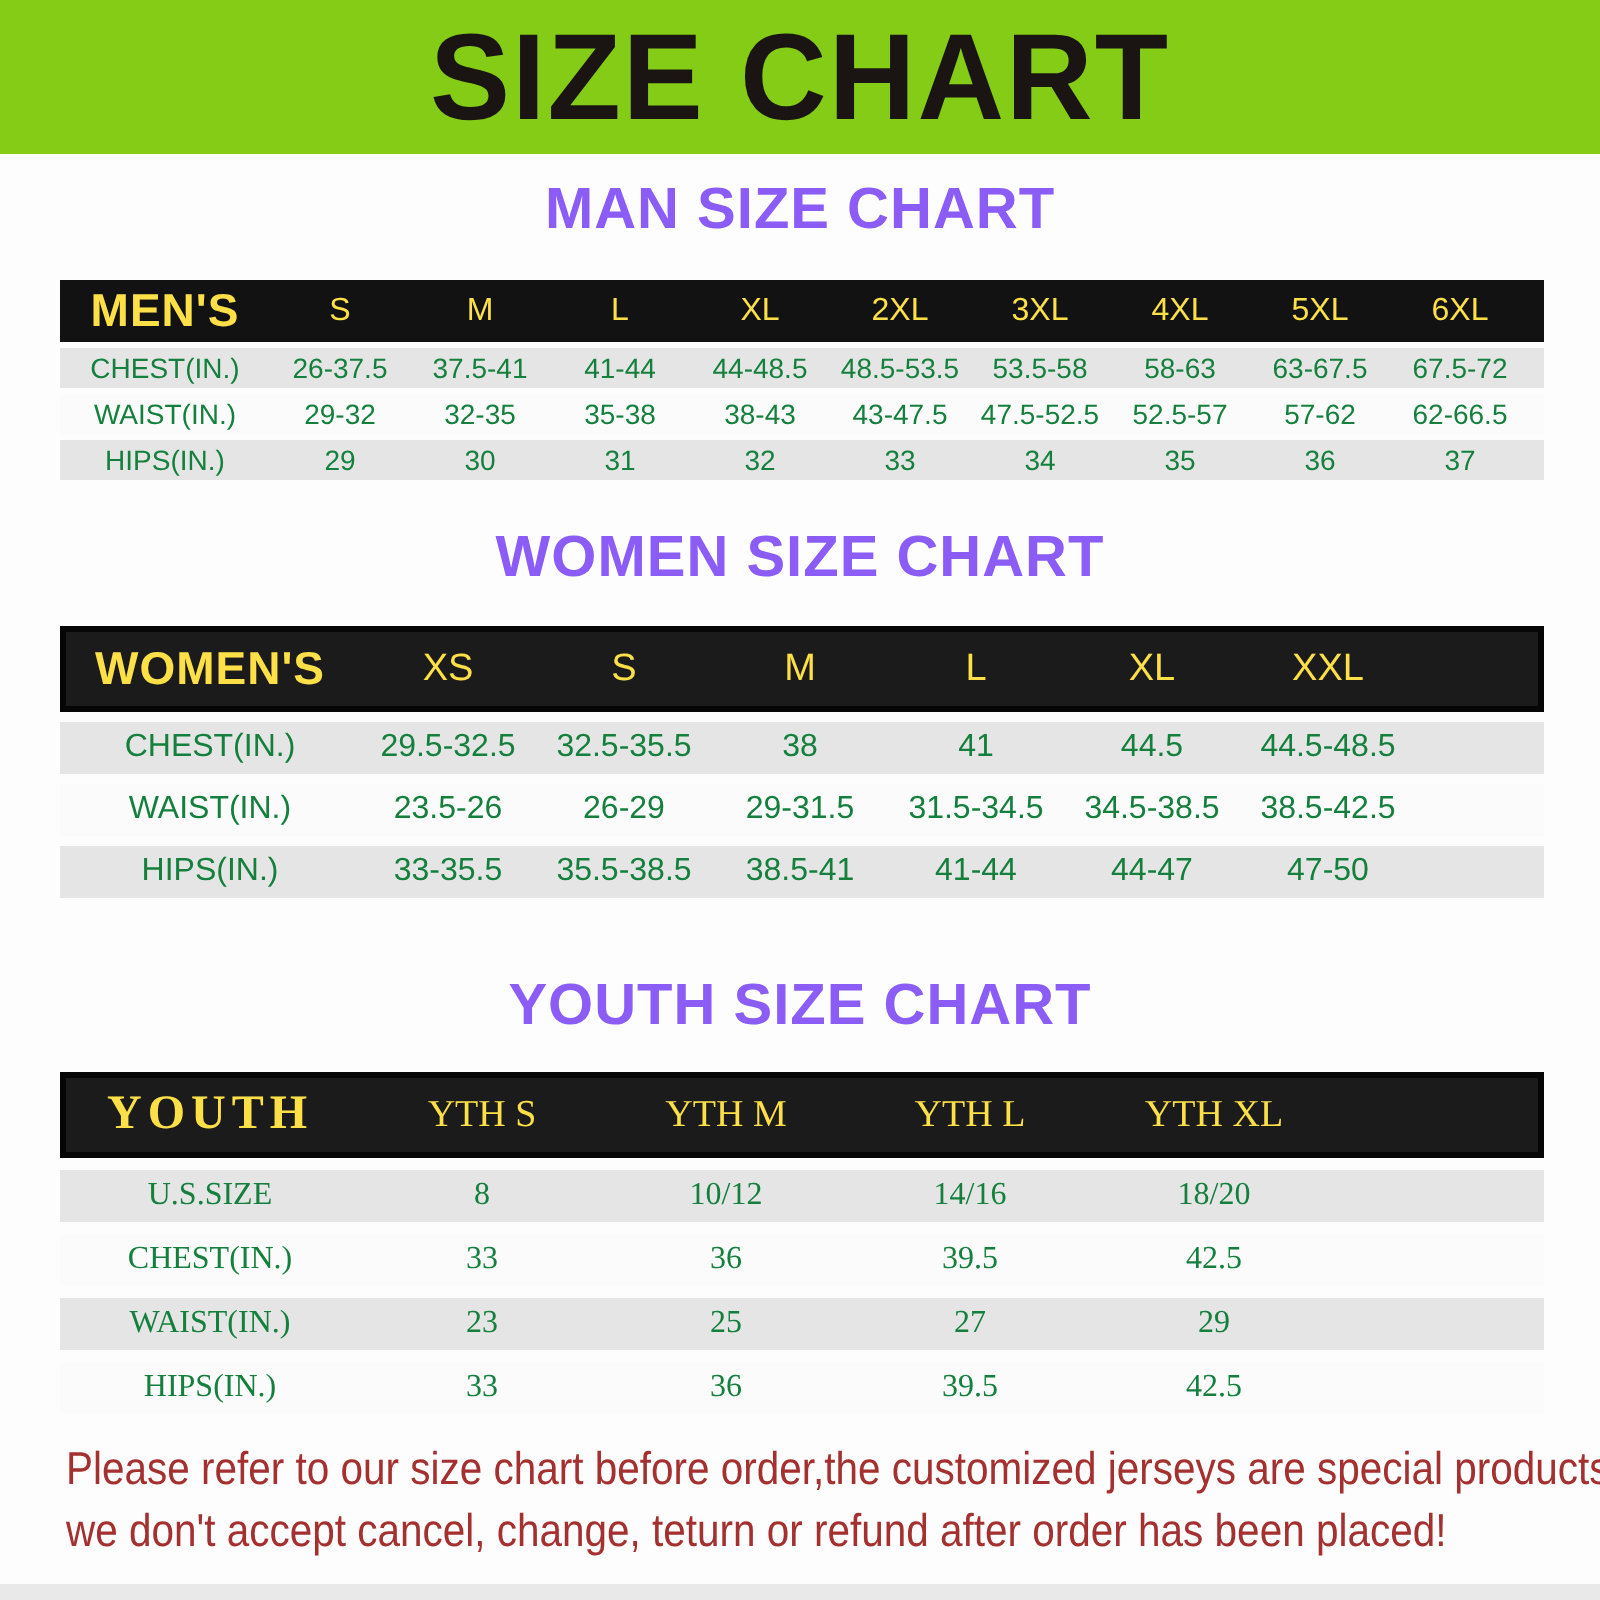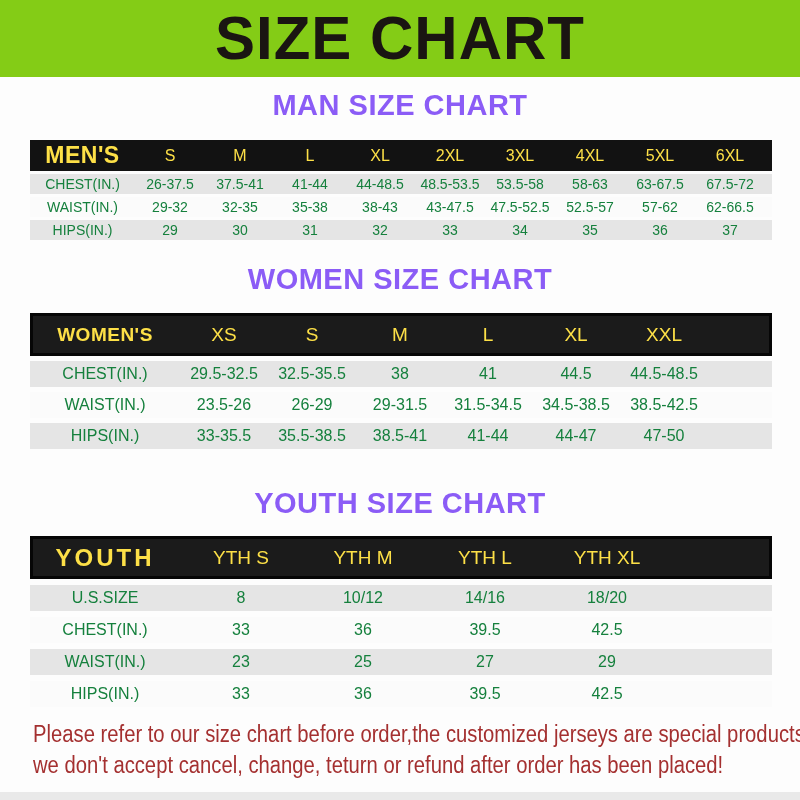--- a/index.html
+++ b/index.html
@@ -29,40 +29,40 @@
     font-size: 29px; line-height: 30px; letter-spacing: 0.5px;
   }
   .heading-man   { margin-top: 13px; }
   .heading-women { margin-top: 24px; }
   .heading-youth { margin-top: 39px; }
 
   
   .size-table { width: 742px; margin-left: 30px; }
   .table-man   { margin-top: 20px; }
   .table-women { margin-top: 19px; }
-  .table-youth { margin-top: 18px; }
+  .table-youth { margin-top: 18px; font-family: Liberation Serif, serif; }
 
   .bar, .trow { display: grid; align-items: center; }
 
   .table-man   .bar, .table-man   .trow { grid-template-columns: 105px repeat(9, 70px); }
   .table-women .bar, .table-women .trow { grid-template-columns: 150px repeat(6, 88px); }
   .table-youth .bar, .table-youth .trow { grid-template-columns: 150px repeat(4, 122px); }
 
   .bar { background: #121212; color: #fde047; }
   .table-man .bar { height: 31px; margin-bottom: 3px; }
   .table-women .bar, .table-youth .bar {
     height: 43px; background: #1b1b1b;
     box-shadow: inset 0 0 0 3px #060606;
   }
   .table-women .bar { margin-bottom: 5px; }
   .table-youth .bar { margin-bottom: 6px; }
 
   .bar-label { font-weight: bold; text-align: center; white-space: nowrap; }
   .table-man   .bar-label { font-size: 23px; letter-spacing: 0.5px; }
-  .table-women .bar-label { font-size: 19px; letter-spacing: 0.5px; }
+  .table-women .bar-label { font-size: 23px; letter-spacing: 0.5px; }
   .table-youth .bar-label { font-size: 24px; letter-spacing: 3px; }
 
   .bar-col { text-align: center; }
   .table-man   .bar-col { font-size: 16px; }
   .table-women .bar-col, .table-youth .bar-col { font-size: 19px; }
 
   .trow { color: #15803d; }
   .table-man   .trow { height: 20px; margin-bottom: 3px; font-size: 14px; }
   .table-women .trow { height: 26px; margin-bottom: 5px; font-size: 16px; }
   .table-youth .trow { height: 26px; margin-bottom: 6px; font-size: 16px; }

